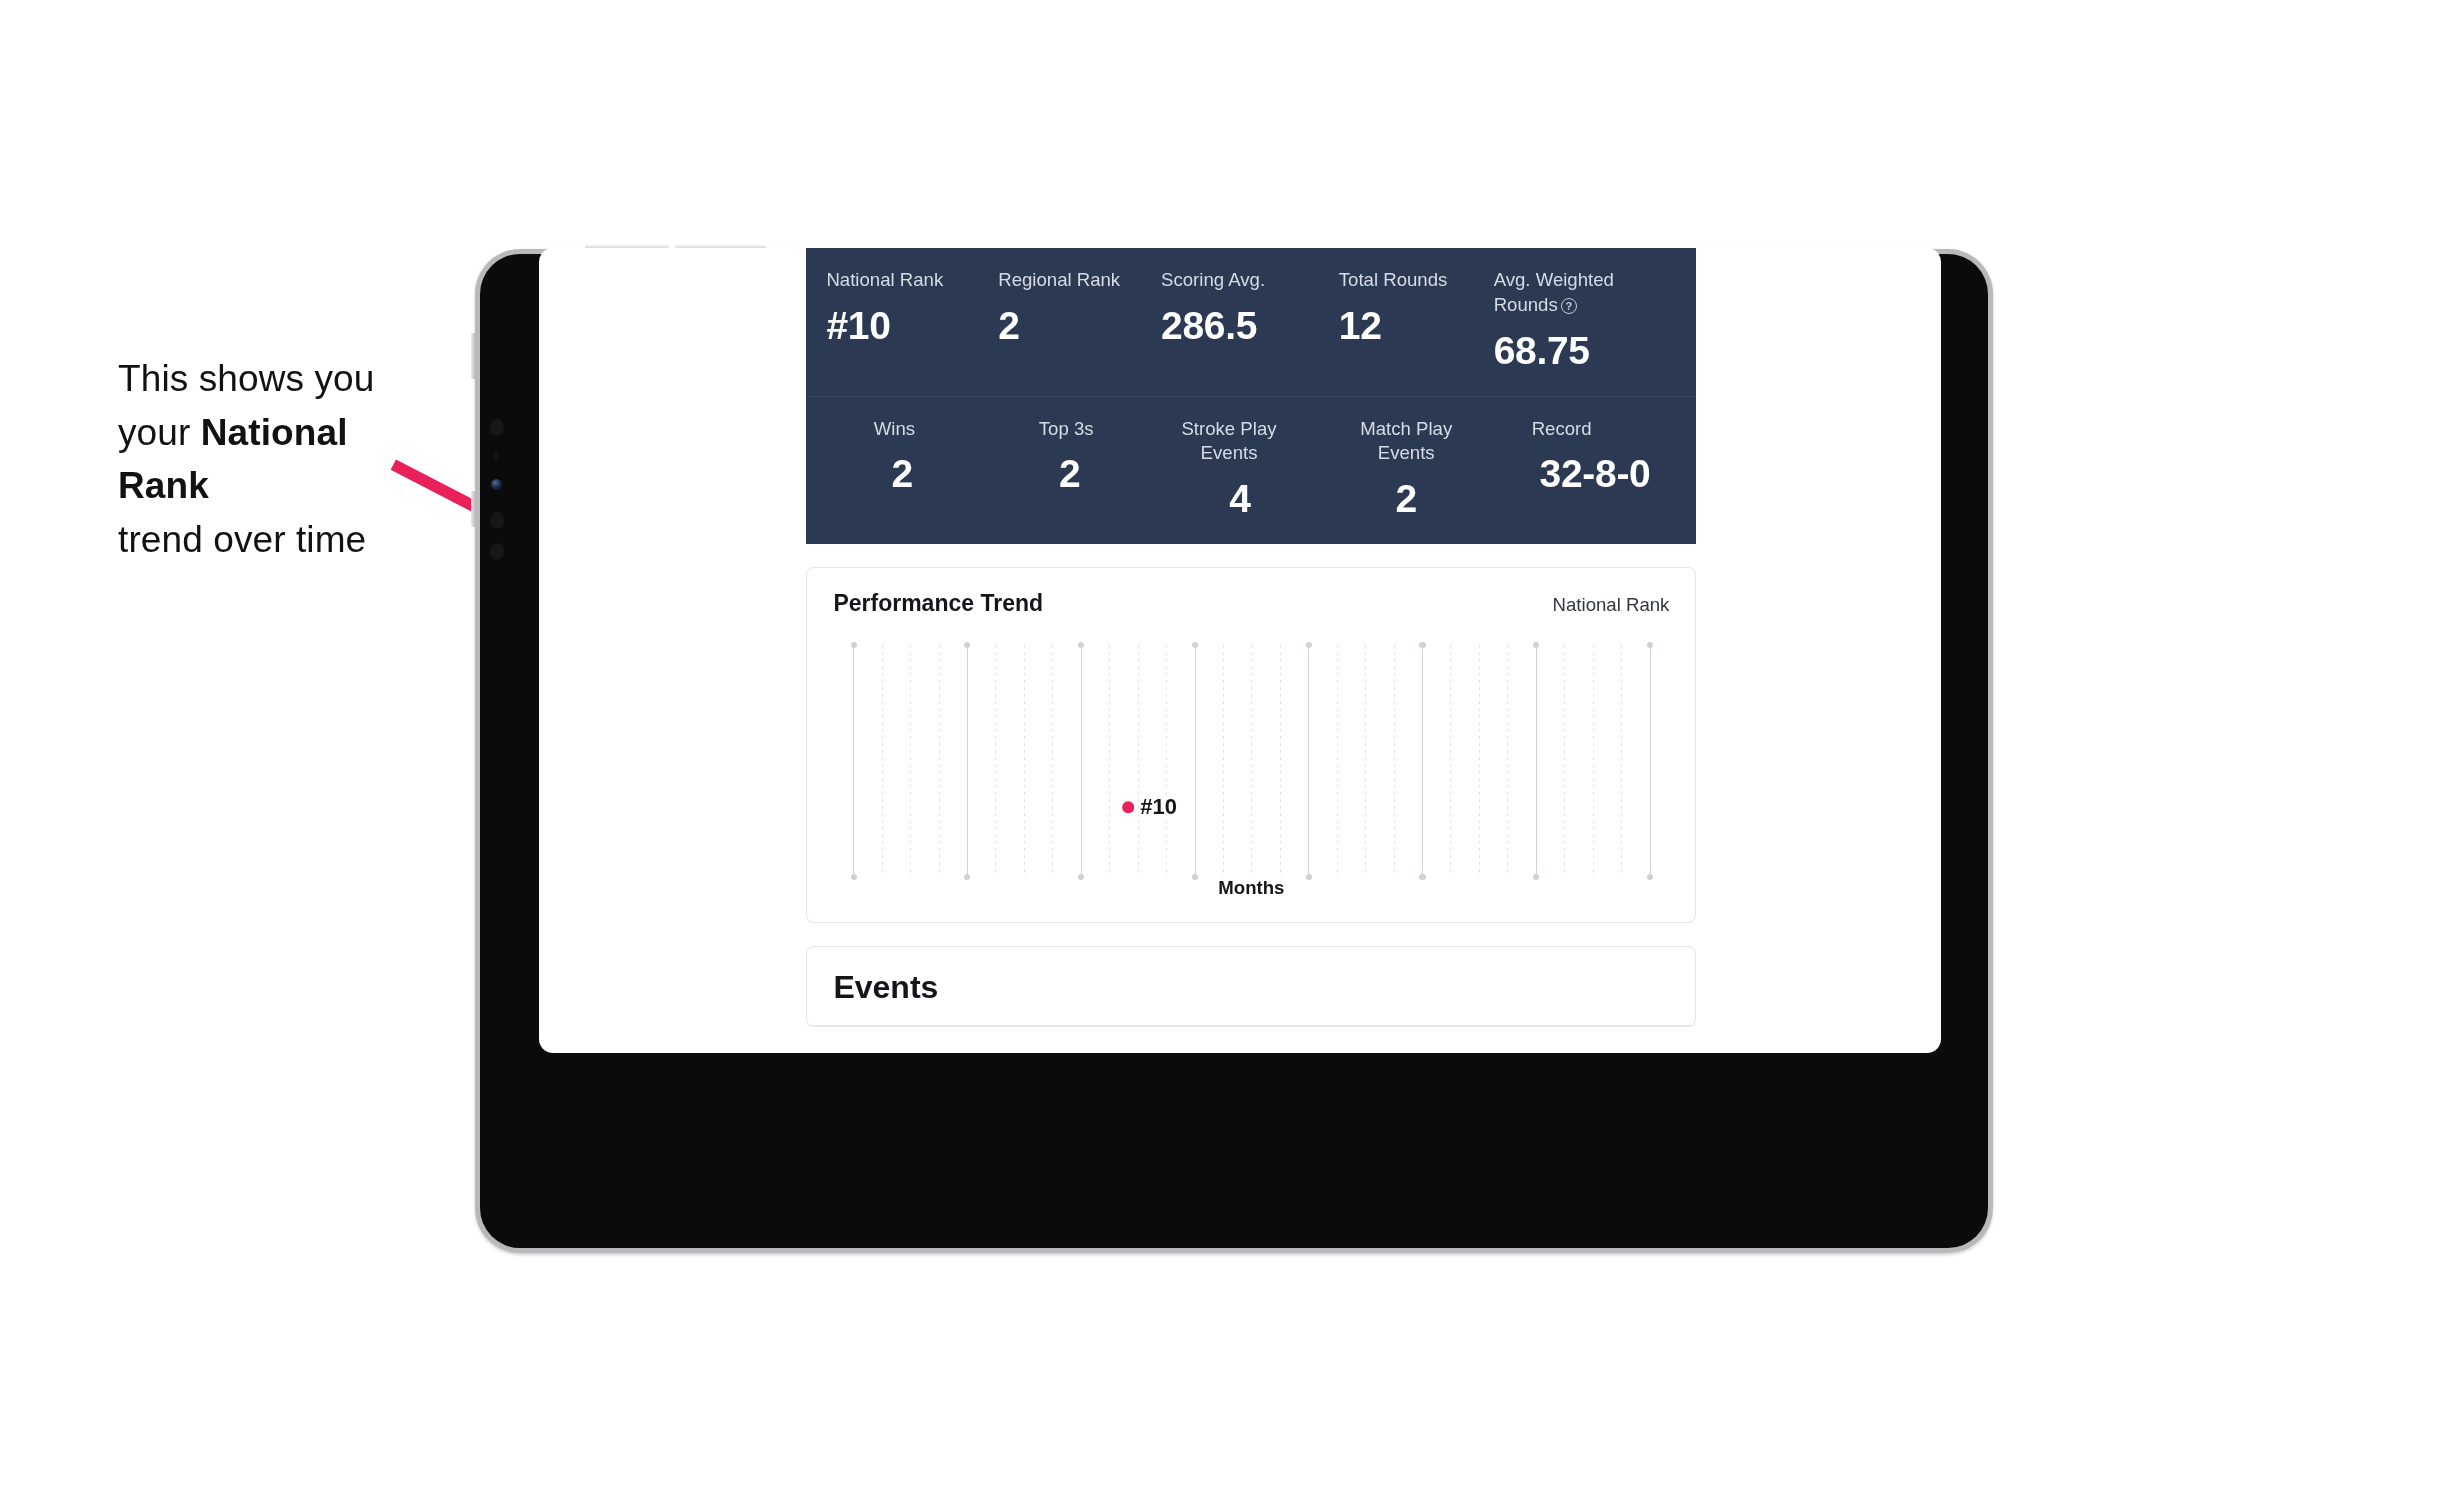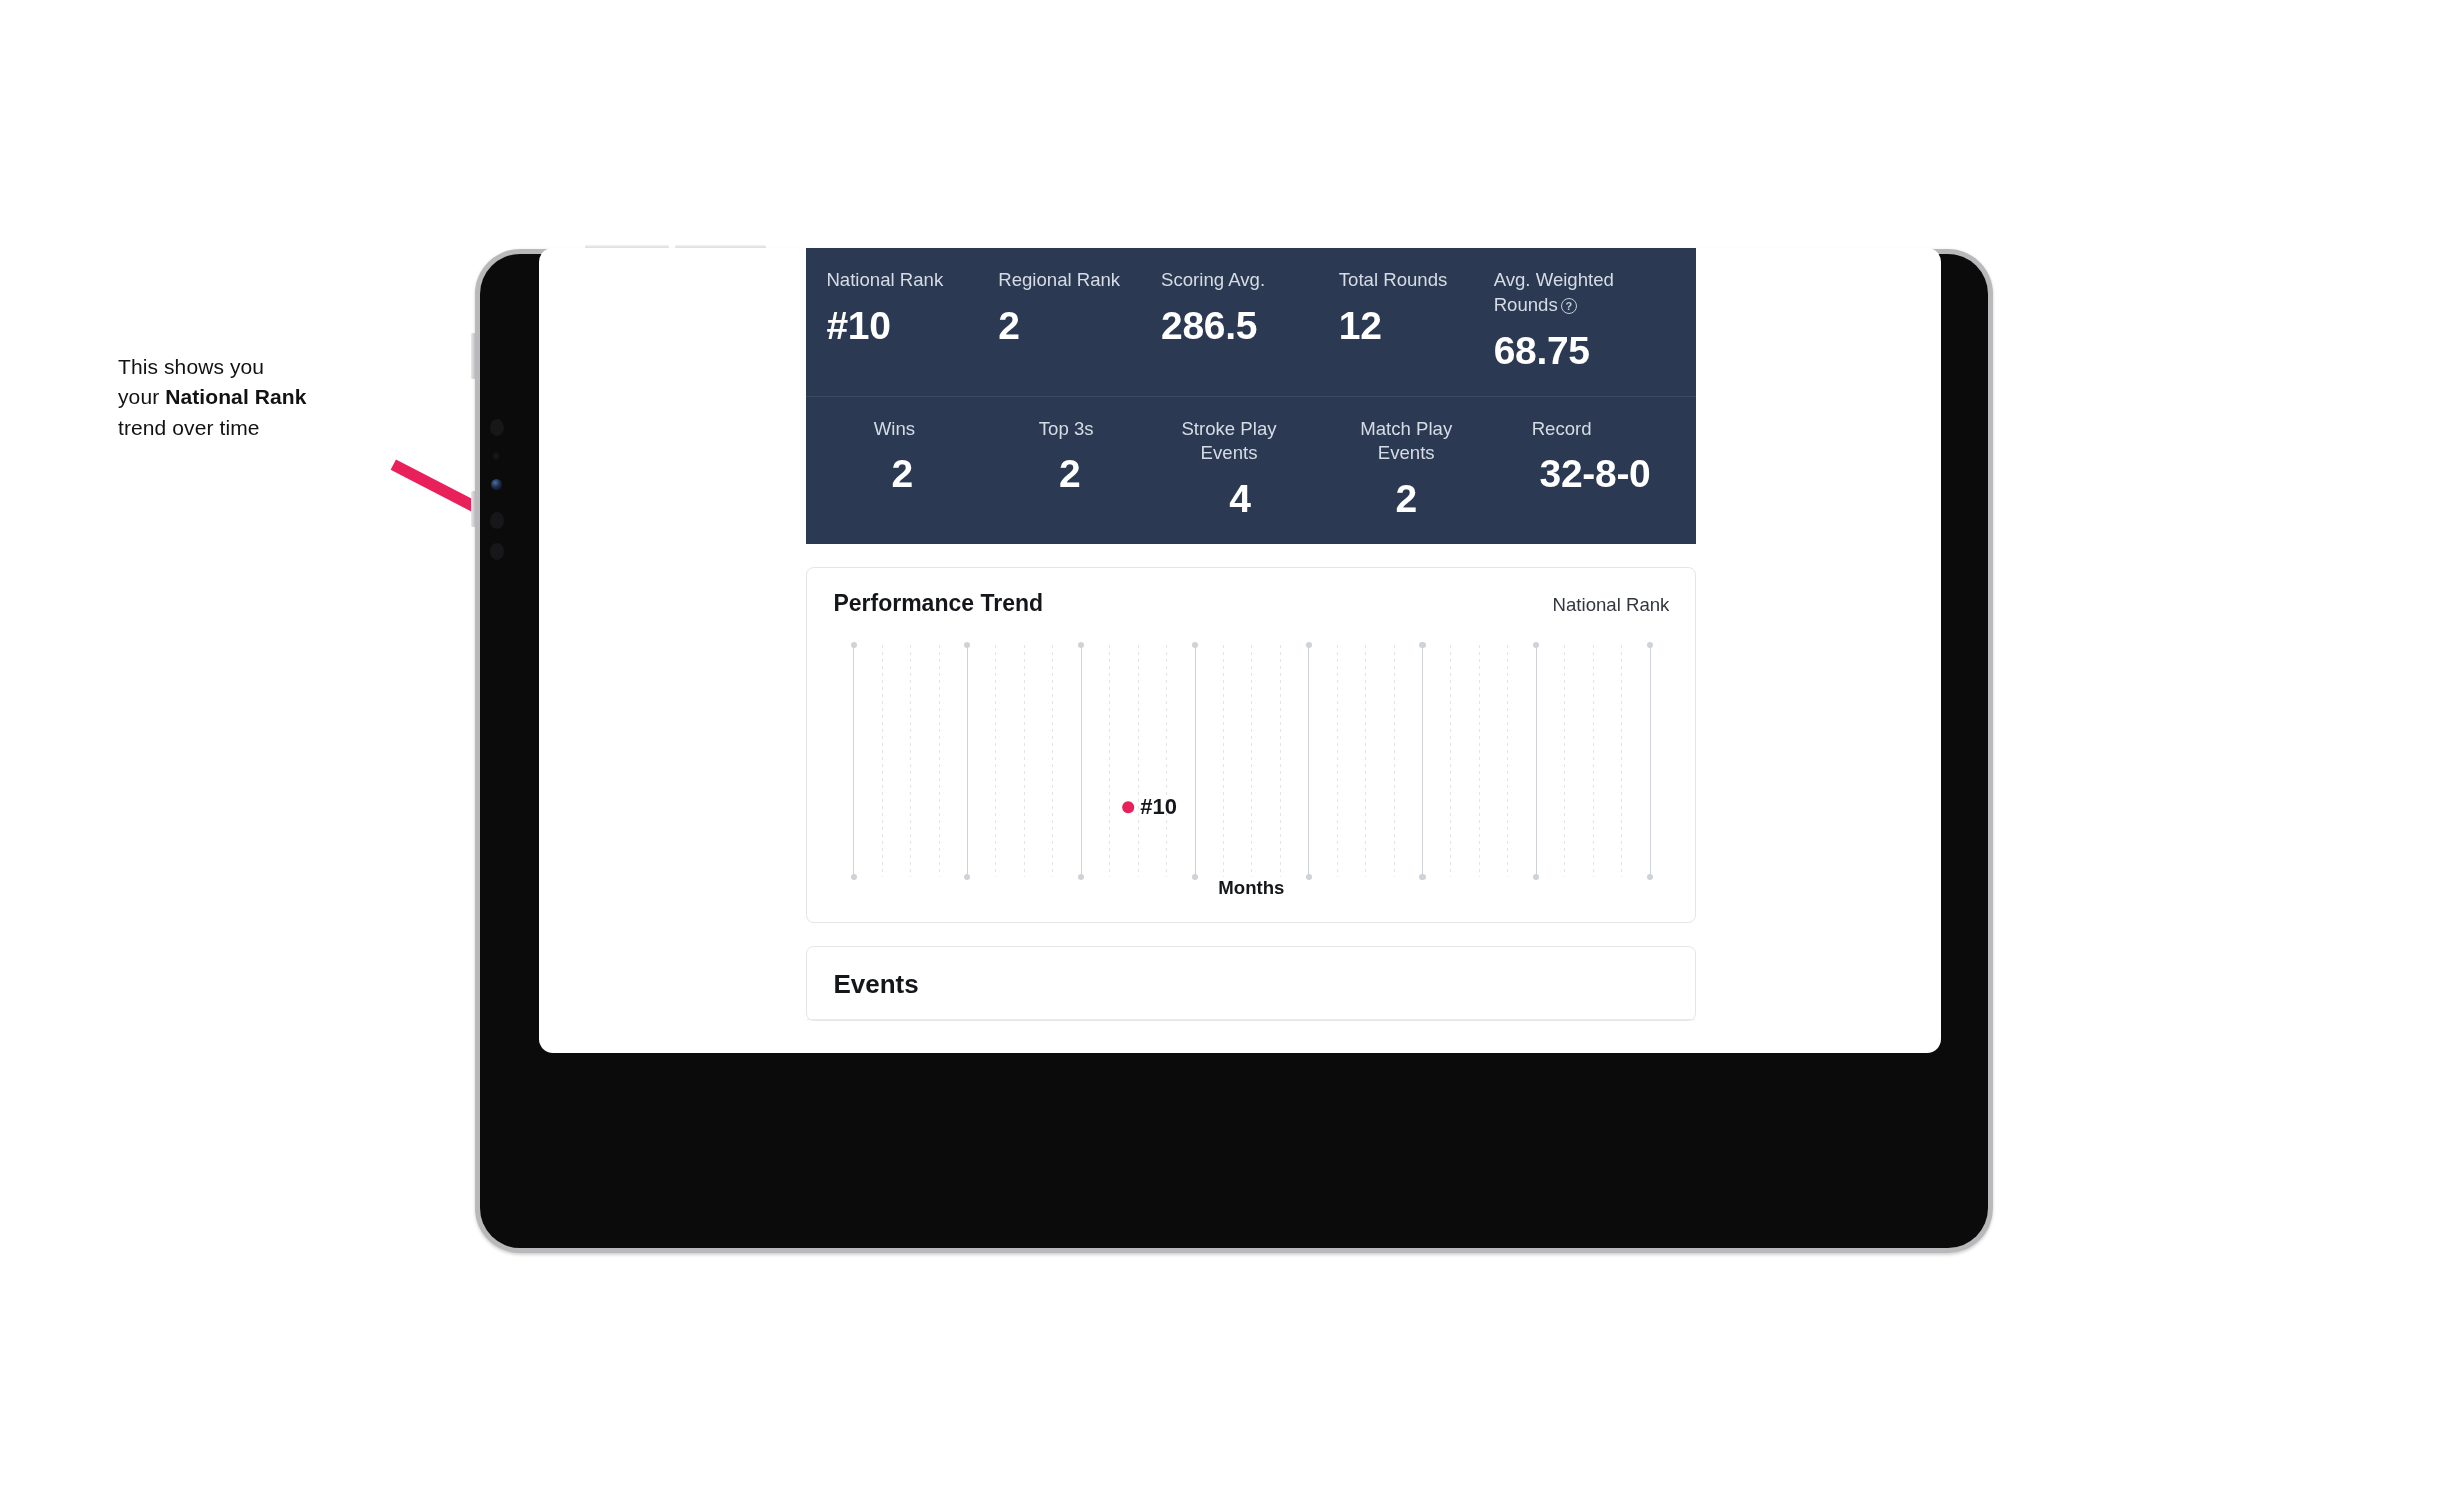--- a/index.html
+++ b/index.html
@@ -9,21 +9,21 @@
     font-family: "Liberation Sans", sans-serif;
     overflow: hidden;
   }
   #stage { position: relative; width: 2462px; height: 1496px; background:#fff; }
 
   
   #annotation {
     position: absolute;
     left: 118px; top: 352px;
     width: 310px;
-    font-size: 21px;
+    font-size: 37px;
     line-height: 1.45;
     color: #111214;
     letter-spacing: 0.1px;
   }
   #annotation .b { font-weight: 700; }
 
   #arrow-svg {
     position: absolute;
     left: 0; top: 0;
     width: 2462px; height: 1496px;
@@ -208,21 +208,21 @@
   .axis-title {
     text-align: center;
     font-size: 18.6px;
     font-weight: 700;
     color: #15171b;
     padding-bottom: 23px;
   }
 
   
   .ev-head { padding: 22px 26px 18.6px 26px; border-bottom: 0.8px solid #e8eaed; }
-  .ev-title { font-size: 26px; font-weight: 700; color: #14161a; }
+  .ev-title { font-size: 32px; font-weight: 700; color: #14161a; }
 </style>
 </head>
 <body>
 
 <div id="stage">
 
   <div id="annotation">
     <div>This shows you</div>
     <div><span>your </span><span class="b">National Rank</span></div>
     <div>trend over time</div>

